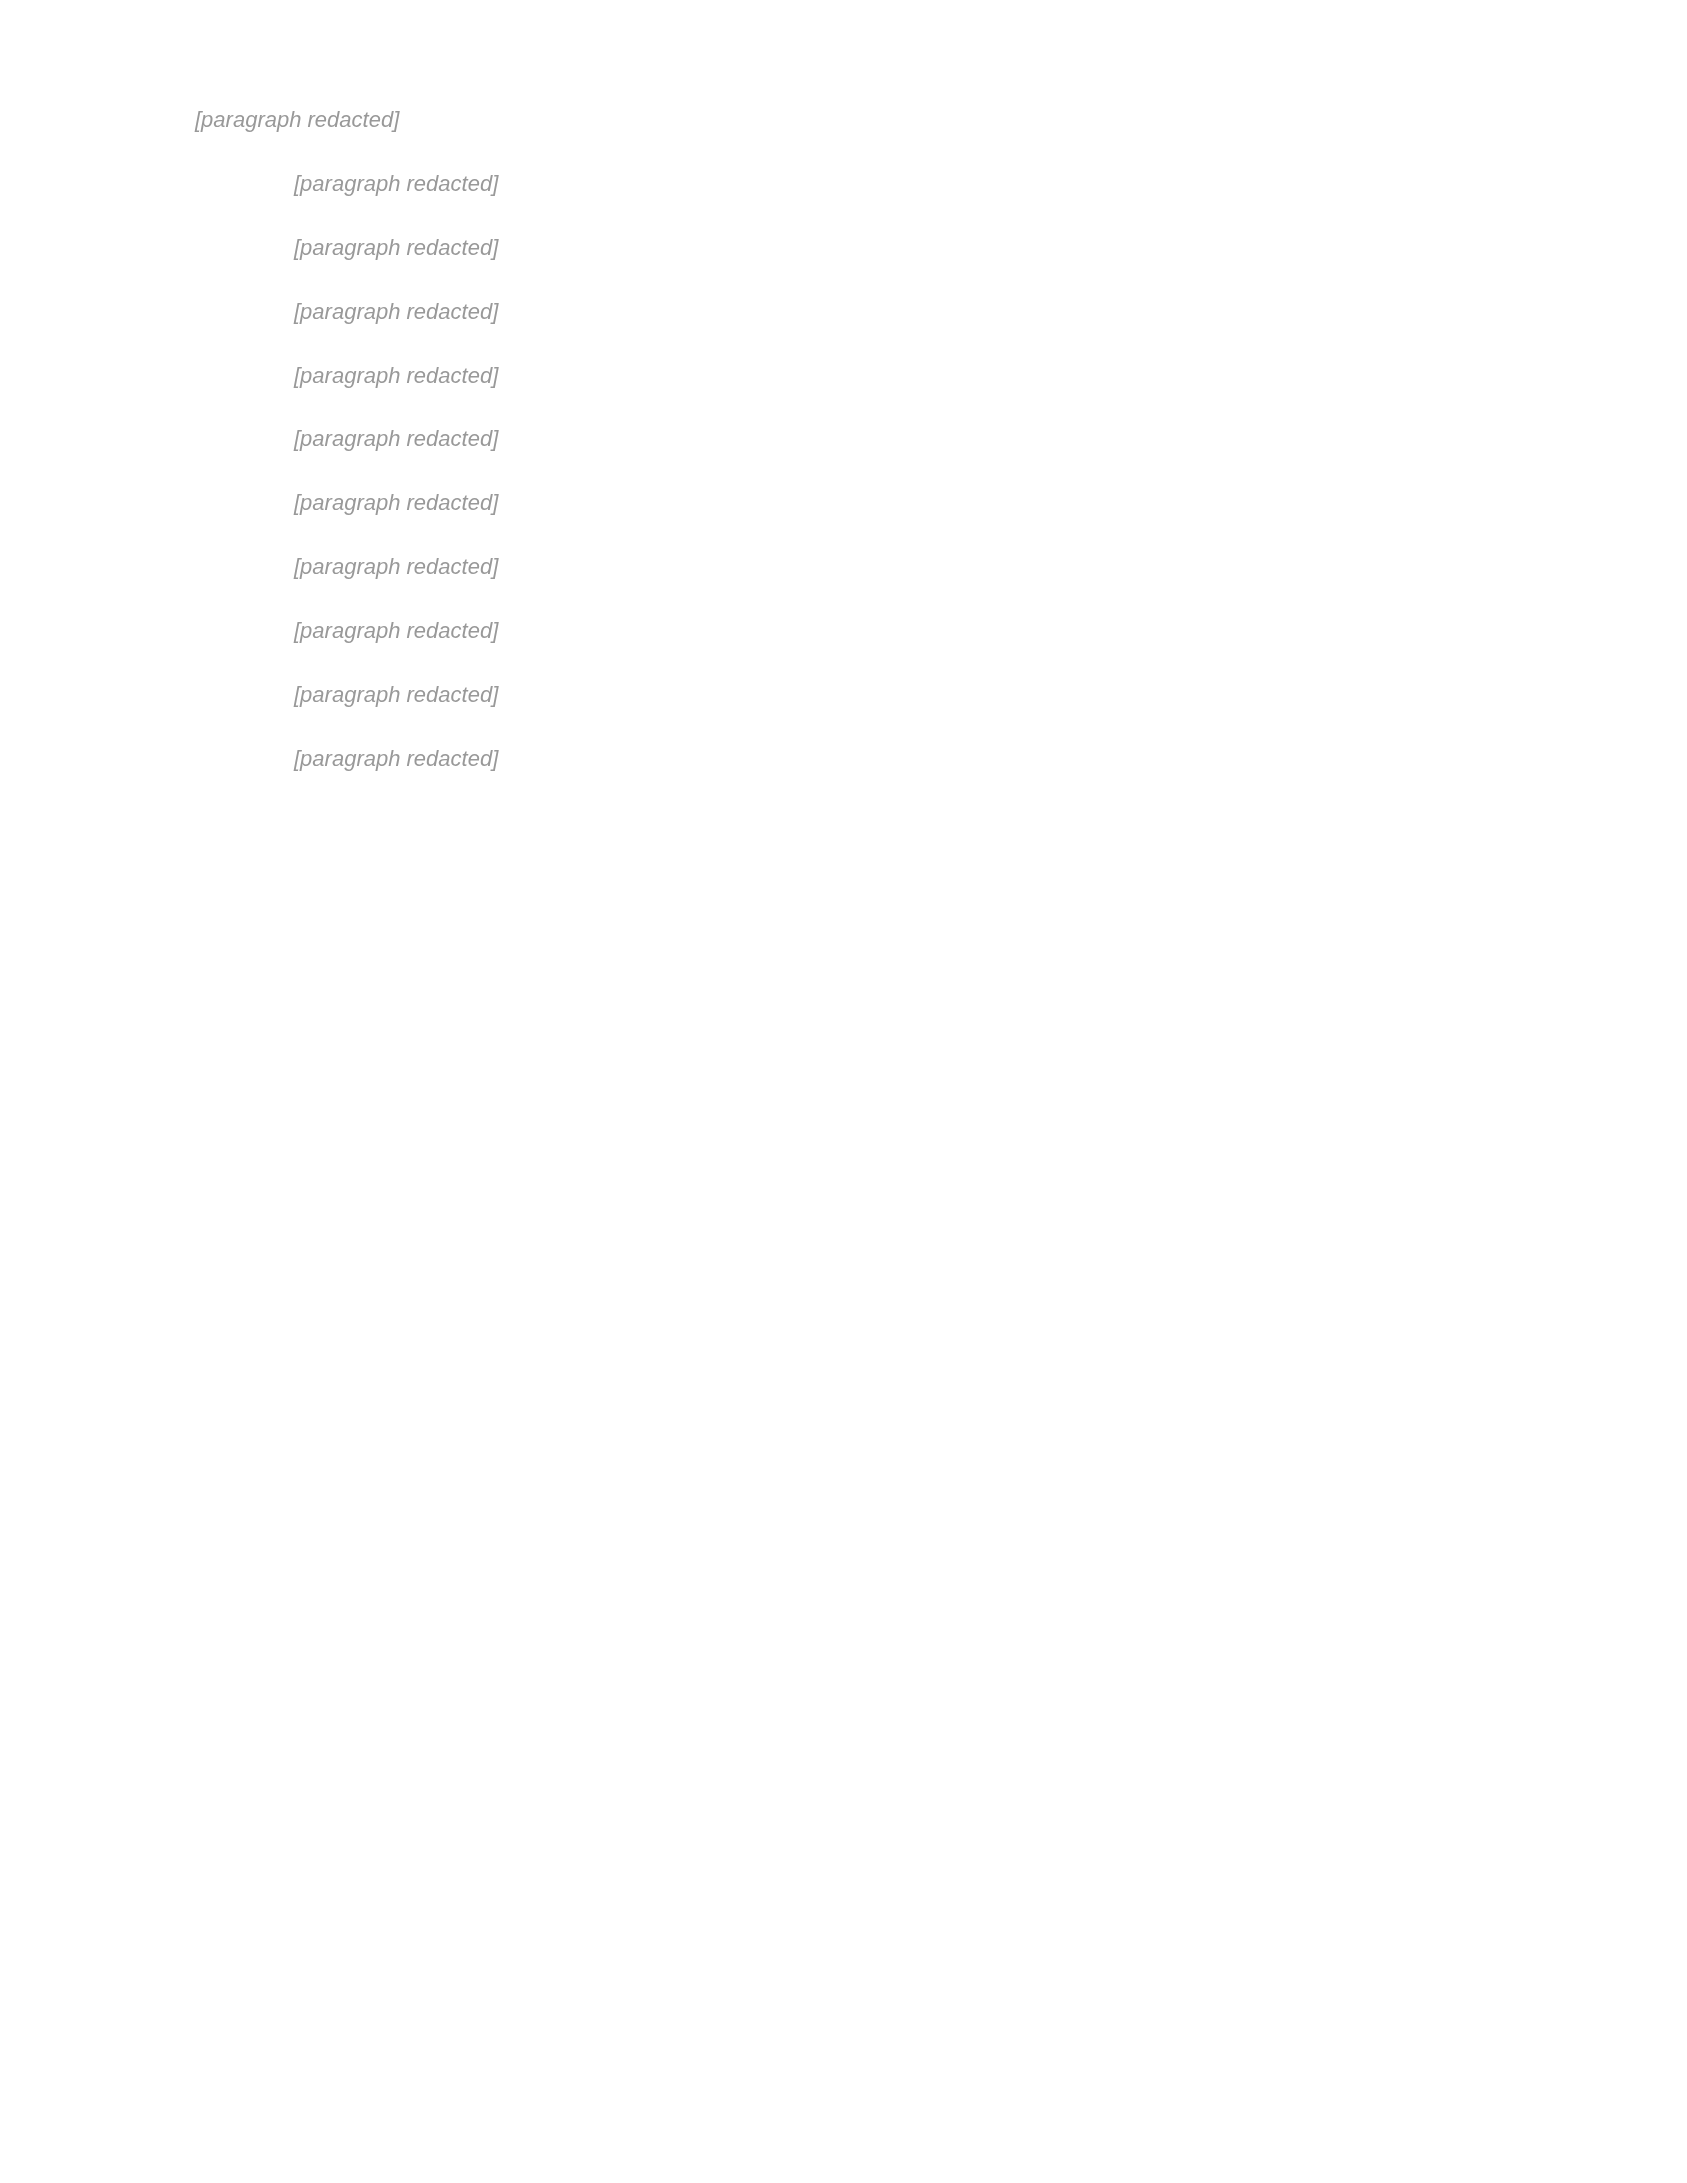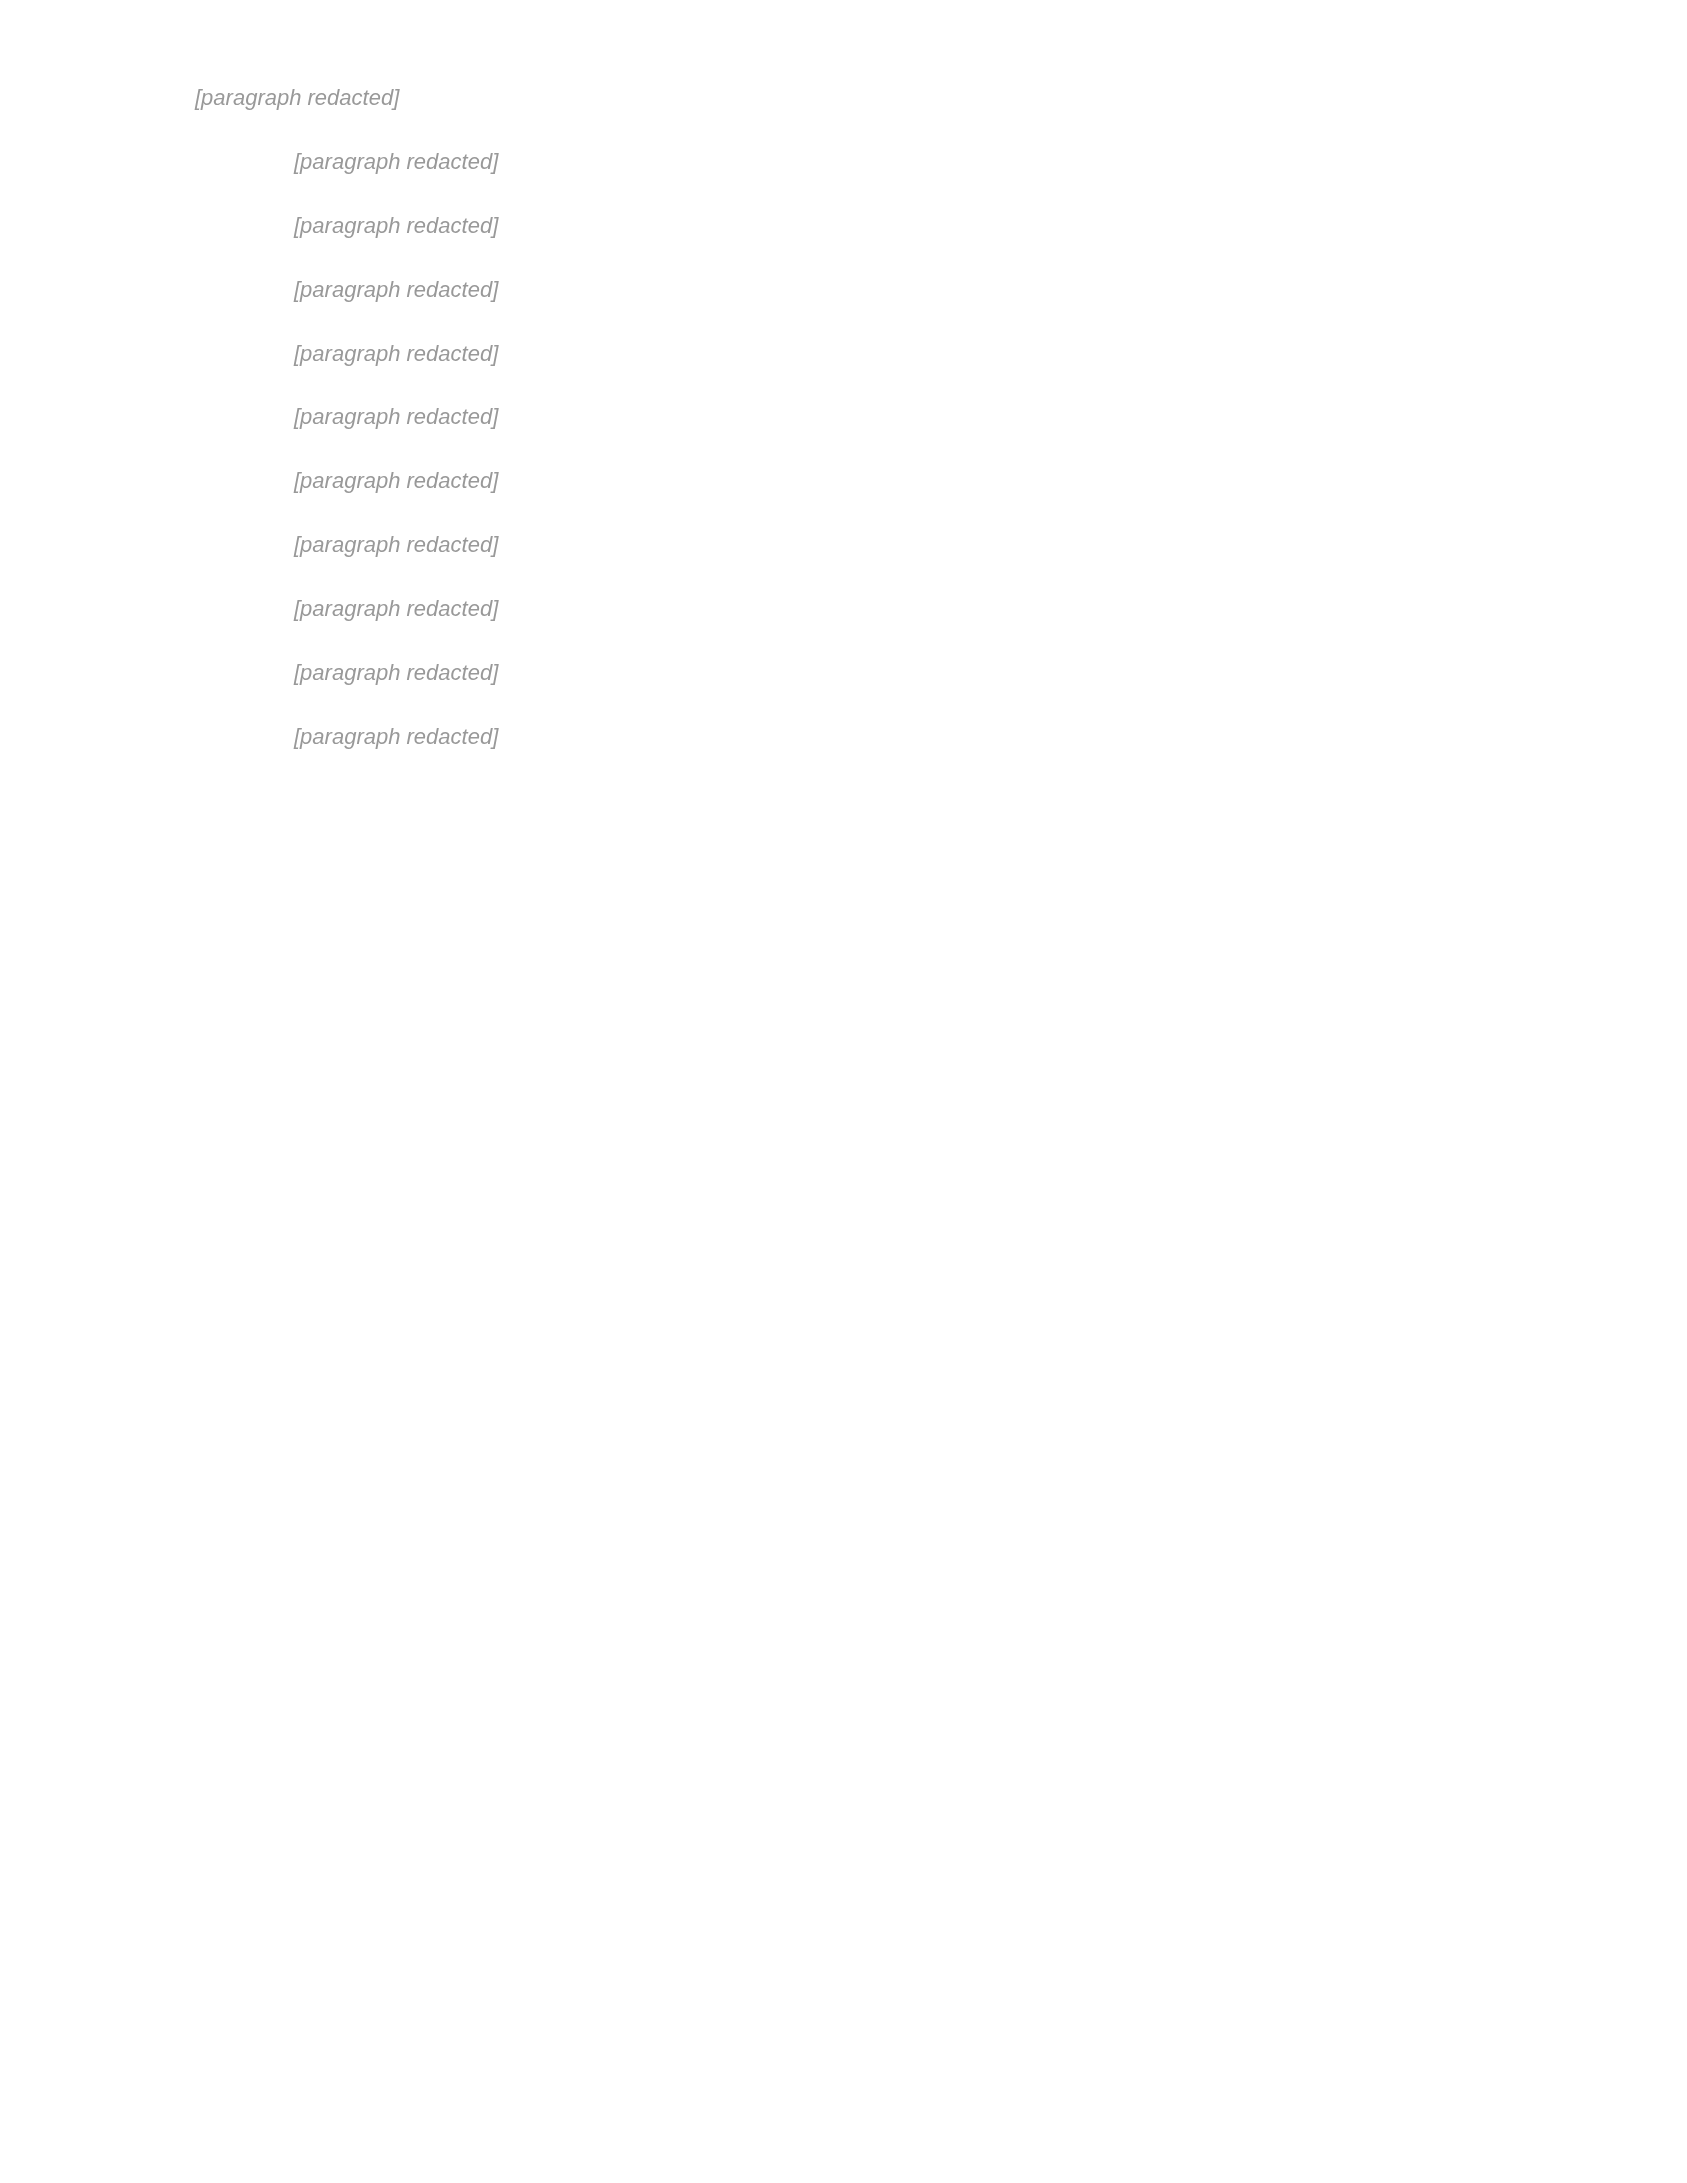--- a/index.html
+++ b/index.html
@@ -1,16 +1,16 @@
 <!DOCTYPE html>
 <html style="font-size:10.6px"><head>
 <meta charset="utf-8">
 <style>
   body { margin:0; background:#fff; font-family:"Liberation Sans", sans-serif; }
-  .page { width:1687px; height:2183px; box-sizing:border-box; padding:82px 195px; background:#fff; }
+  .page { width:1687px; height:2183px; box-sizing:border-box; padding:104px 195px; background:#fff; }
   .para { font-size:22px; line-height:1.45; color:#222; text-align:justify; margin:0 0 32px 0; }
   .para.indent { text-indent:99px; }
   .redacted { color:#999; font-style:italic; }
 </style>
 </head>
 <body>
 
 <div class="page">
     <p class="para"><span class="redacted">[paragraph redacted]</span></p>
     <p class="para indent"><span class="redacted">[paragraph redacted]</span></p>

